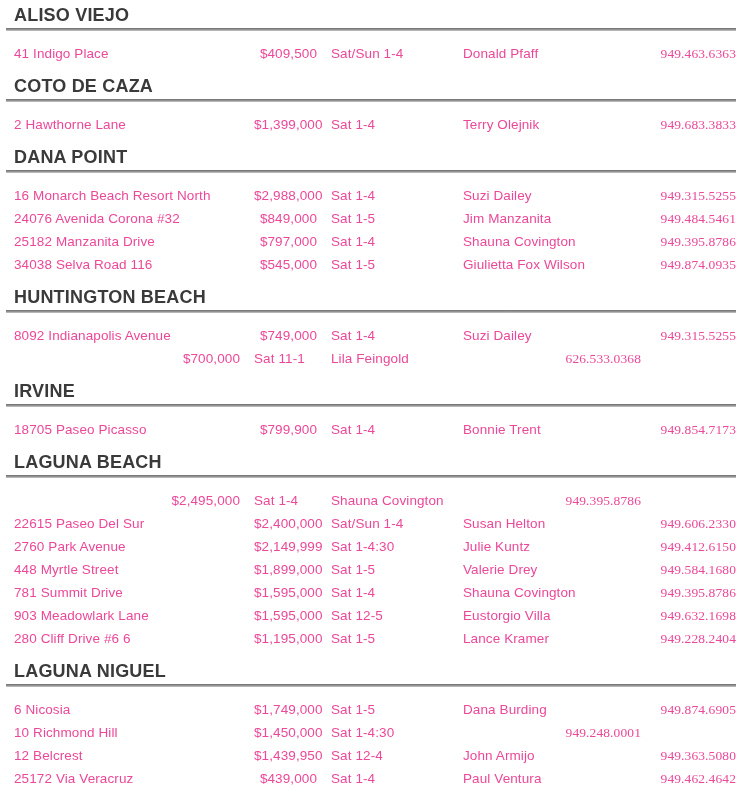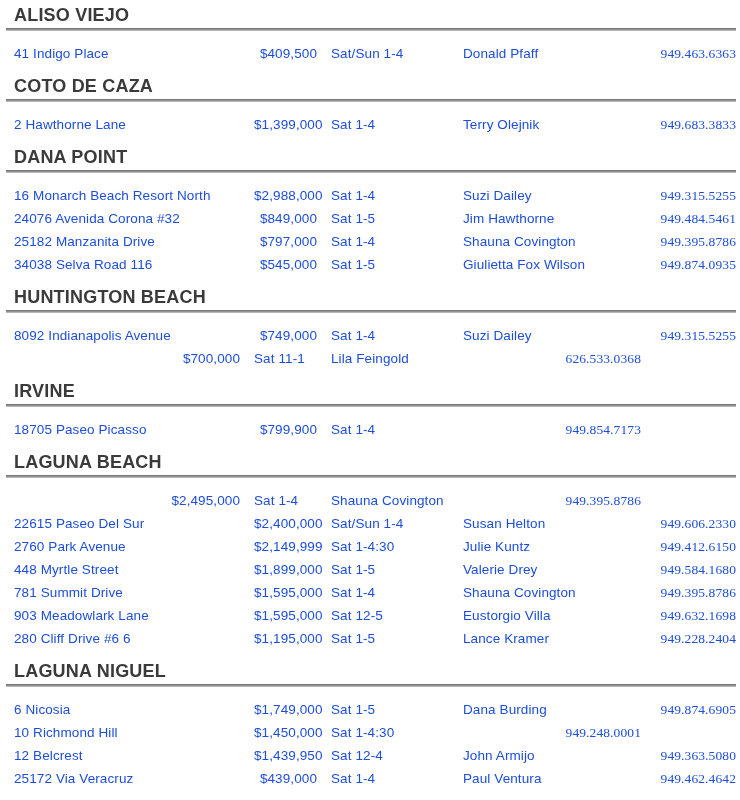--- a/index.html
+++ b/index.html
@@ -38,21 +38,21 @@
   .rows {
     margin-top: 11px;
   }
   .row {
     display: grid;
     grid-template-columns: 240px 77px 132px 178px 1fr;
     align-items: baseline;
     padding-left: 8px;
     font-size: 13.5px;
     line-height: 23px;
-    color: #1d4ed8;
+    color: #ec4899;
     letter-spacing: 0.1px;
     white-space: nowrap;
   }
   .cell.price {
     text-align: right;
     padding-right: 14px;
     box-sizing: border-box;
   }
   .cell.phone {
     text-align: right;
@@ -101,21 +101,21 @@
     <span class="cell price">$2,988,000</span>
     <span class="cell time">Sat 1-4</span>
     <span class="cell agent">Suzi Dailey</span>
     <span class="cell phone">949.315.5255</span>
   </div>
 
   <div class="row">
     <span class="cell address">24076 Avenida Corona #32</span>
     <span class="cell price">$849,000</span>
     <span class="cell time">Sat 1-5</span>
-    <span class="cell agent">Jim Hawthorne</span>
+    <span class="cell agent">Jim Manzanita</span>
     <span class="cell phone">949.484.5461</span>
   </div>
 
   <div class="row">
     <span class="cell address">25182 Manzanita Drive</span>
     <span class="cell price">$797,000</span>
     <span class="cell time">Sat 1-4</span>
     <span class="cell agent">Shauna Covington</span>
     <span class="cell phone">949.395.8786</span>
   </div>
@@ -152,20 +152,21 @@
   </section>
 
   <section class="city-section">
     <h2 class="city-heading">IRVINE</h2>
     <div class="rule"></div>
     <div class="rows">
   <div class="row">
     <span class="cell address">18705 Paseo Picasso</span>
     <span class="cell price">$799,900</span>
     <span class="cell time">Sat 1-4</span>
+    <span class="cell agent">Bonnie Trent</span>
     <span class="cell phone">949.854.7173</span>
   </div>
 </div>
   </section>
 
   <section class="city-section">
     <h2 class="city-heading">LAGUNA BEACH</h2>
     <div class="rule"></div>
     <div class="rows">
   <div class="row">

